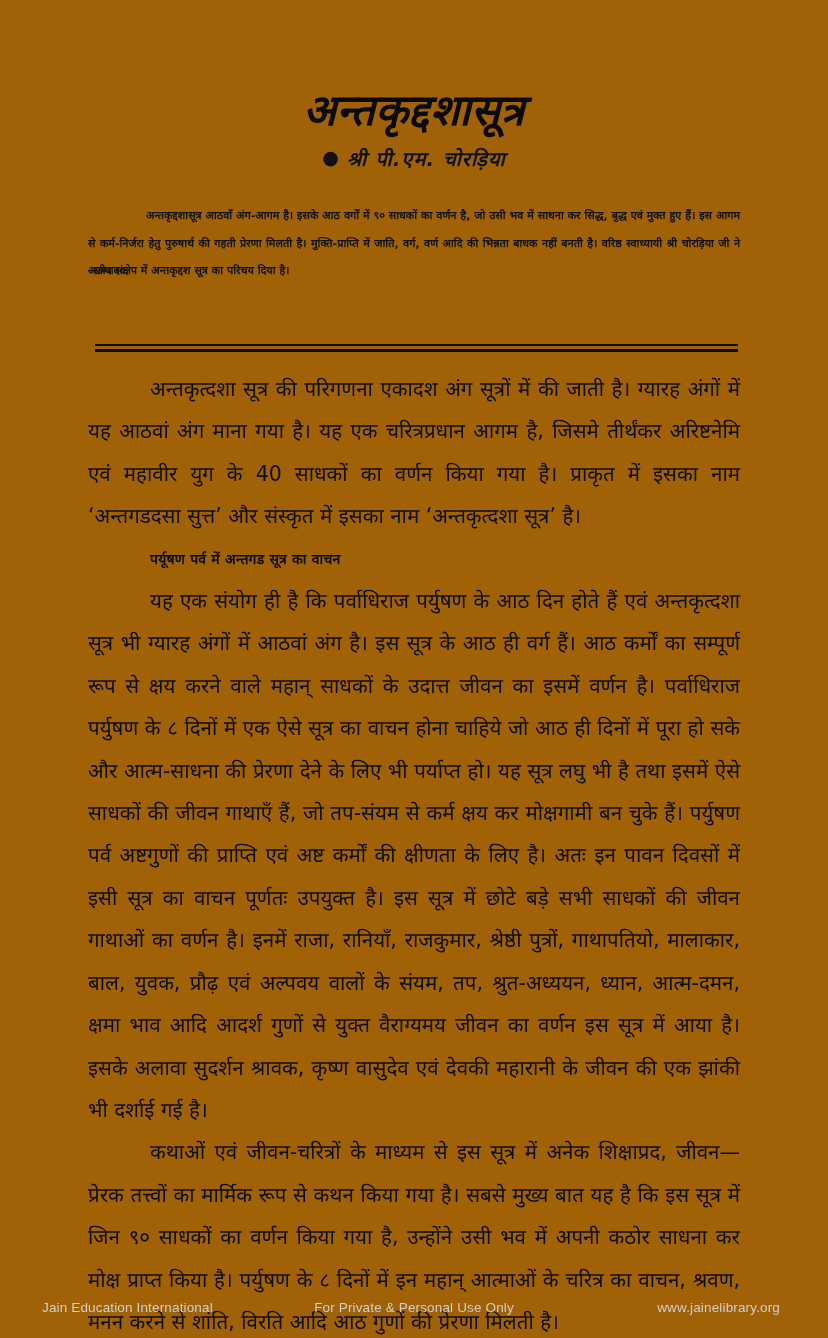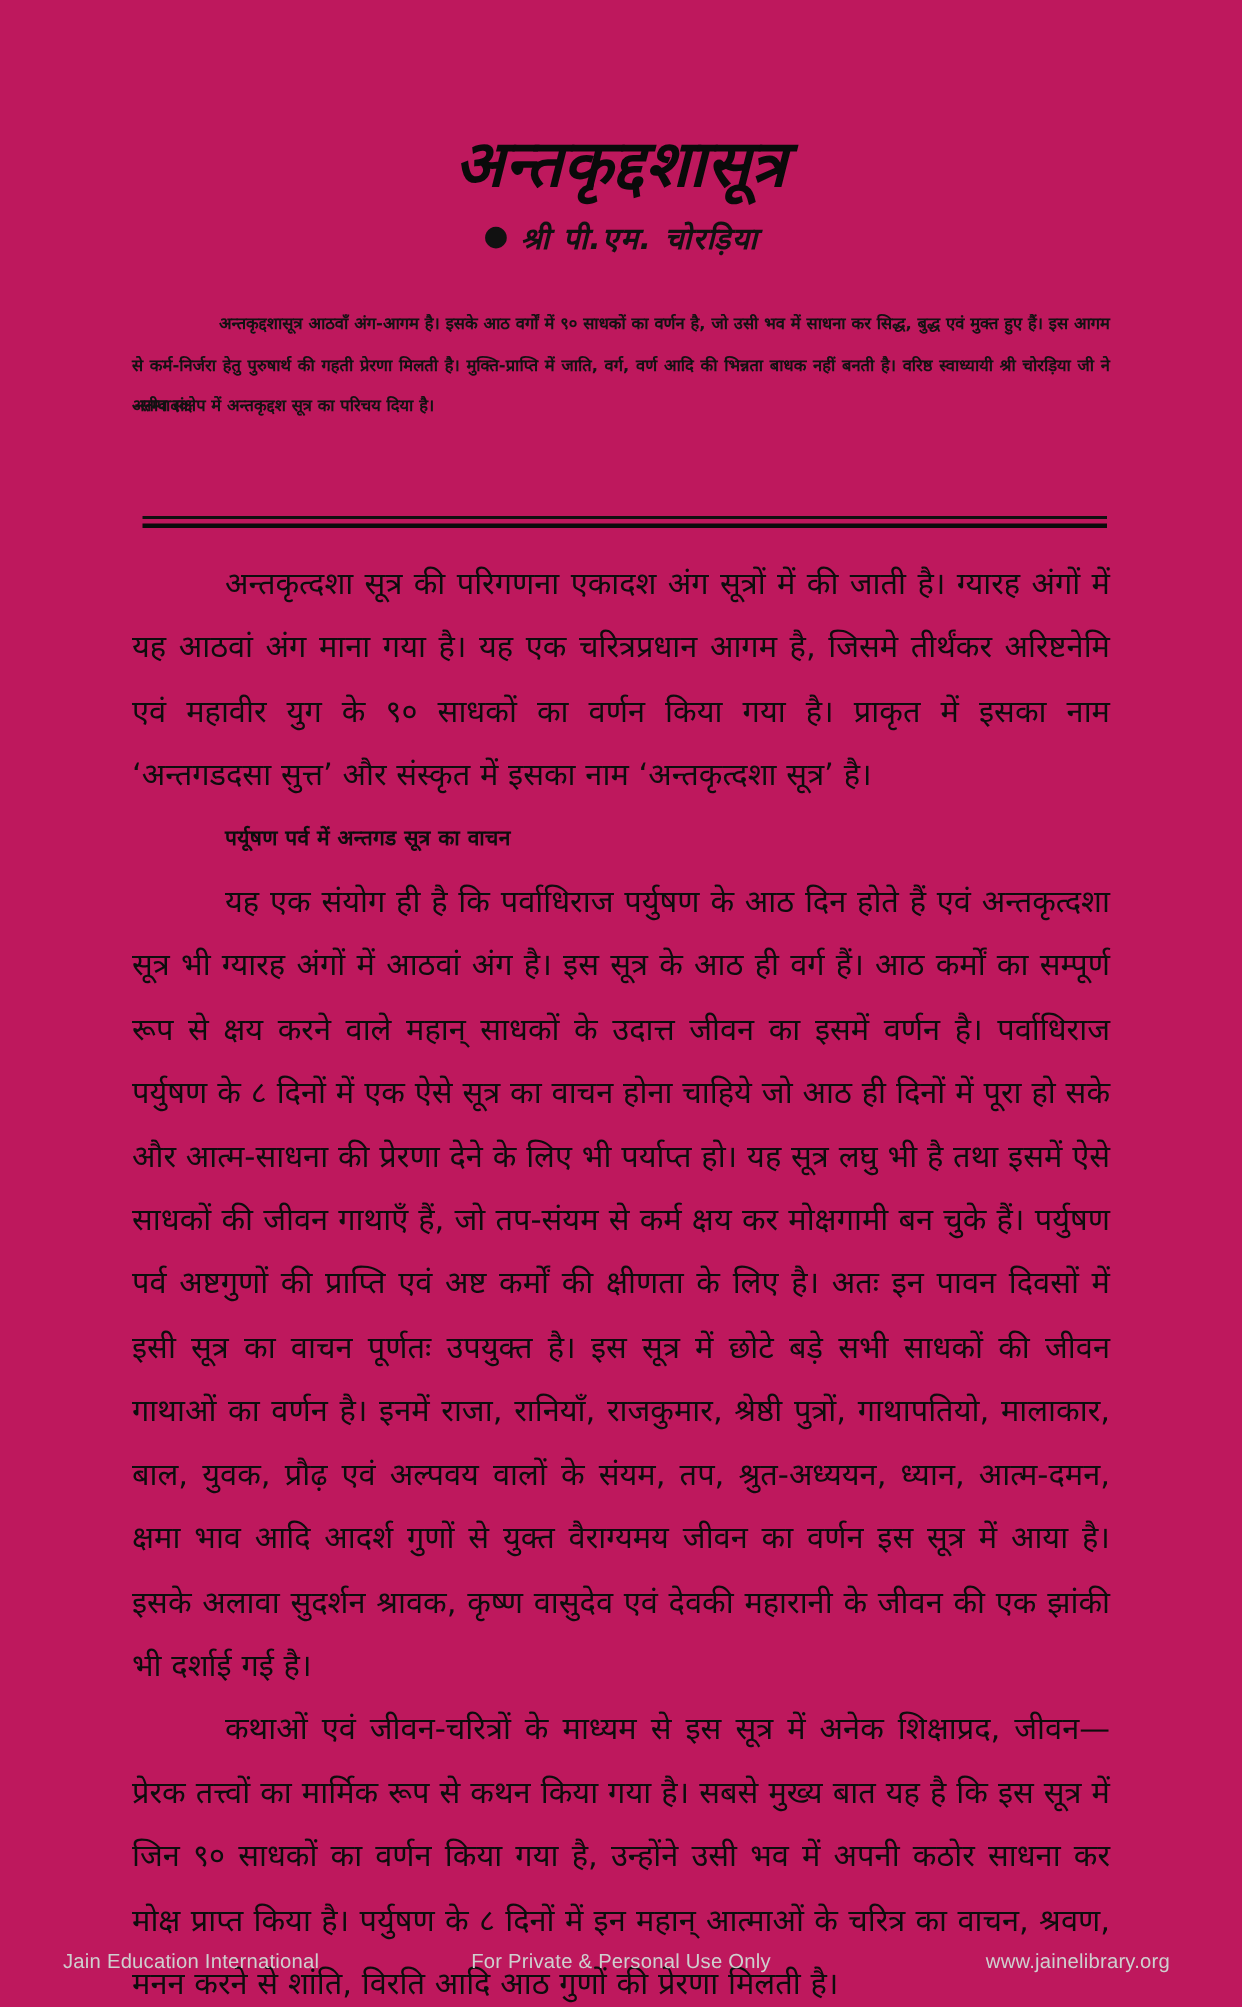--- a/index.html
+++ b/index.html
@@ -17,21 +17,21 @@
     color: #111111;
     -webkit-font-smoothing: antialiased;
   }
 
   .page {
     position: absolute;
     left: 0; top: 0;
     width: 828px;
     height: 1338px;
     box-sizing: border-box;
-    background: #be185d;
+    background: #a16207;
   }
 
   
   .title-block {
     position: absolute;
     left: 0;
     top: 86px;
     width: 828px;
     text-align: center;
   }
@@ -175,21 +175,21 @@
     <span class="intro-sign">–सम्पादक</span>
   </div>
 
   <div class="rule">
     <div class="bar-thin"></div>
     <div class="bar-gap"></div>
     <div class="bar-thick"></div>
   </div>
 
   <div class="body-text">
-    <p>अन्तकृत्दशा सूत्र की परिगणना एकादश अंग सूत्रों में की जाती है। ग्यारह अंगों में यह आठवां अंग माना गया है। यह एक चरित्रप्रधान आगम है, जिसमे तीर्थंकर अरिष्टनेमि एवं महावीर युग के ९० साधकों का वर्णन किया गया है। प्राकृत में इसका नाम ‘अन्तगडदसा सुत्त’ और संस्कृत में इसका नाम ‘अन्तकृत्दशा सूत्र’ है।</p>
+    <p>अन्तकृत्दशा सूत्र की परिगणना एकादश अंग सूत्रों में की जाती है। ग्यारह अंगों में यह आठवां अंग माना गया है। यह एक चरित्रप्रधान आगम है, जिसमे तीर्थंकर अरिष्टनेमि एवं महावीर युग के 40 साधकों का वर्णन किया गया है। प्राकृत में इसका नाम ‘अन्तगडदसा सुत्त’ और संस्कृत में इसका नाम ‘अन्तकृत्दशा सूत्र’ है।</p>
     <p class="subhead">पर्यूषण पर्व में अन्तगड सूत्र का वाचन</p>
     <p>यह एक संयोग ही है कि पर्वाधिराज पर्युषण के आठ दिन होते हैं एवं अन्तकृत्दशा सूत्र भी ग्यारह अंगों में आठवां अंग है। इस सूत्र के आठ ही वर्ग हैं। आठ कर्मों का सम्पूर्ण रूप से क्षय करने वाले महान् साधकों के उदात्त जीवन का इसमें वर्णन है। पर्वाधिराज पर्युषण के ८ दिनों में एक ऐसे सूत्र का वाचन होना चाहिये जो आठ ही दिनों में पूरा हो सके और आत्म-साधना की प्रेरणा देने के लिए भी पर्याप्त हो। यह सूत्र लघु भी है तथा इसमें ऐसे साधकों की जीवन गाथाएँ हैं, जो तप-संयम से कर्म क्षय कर मोक्षगामी बन चुके हैं। पर्युषण पर्व अष्टगुणों की प्राप्ति एवं अष्ट कर्मों की क्षीणता के लिए है। अतः इन पावन दिवसों में इसी सूत्र का वाचन पूर्णतः उपयुक्त है। इस सूत्र में छोटे बड़े सभी साधकों की जीवन गाथाओं का वर्णन है। इनमें राजा, रानियाँ, राजकुमार, श्रेष्ठी पुत्रों, गाथापतियो, मालाकार, बाल, युवक, प्रौढ़ एवं अल्पवय वालों के संयम, तप, श्रुत-अध्ययन, ध्यान, आत्म-दमन, क्षमा भाव आदि आदर्श गुणों से युक्त वैराग्यमय जीवन का वर्णन इस सूत्र में आया है। इसके अलावा सुदर्शन श्रावक, कृष्ण वासुदेव एवं देवकी महारानी के जीवन की एक झांकी भी दर्शाई गई है।</p>
     <p>कथाओं एवं जीवन-चरित्रों के माध्यम से इस सूत्र में अनेक शिक्षाप्रद, जीवन—प्रेरक तत्त्वों का मार्मिक रूप से कथन किया गया है। सबसे मुख्य बात यह है कि इस सूत्र में जिन ९० साधकों का वर्णन किया गया है, उन्होंने उसी भव में अपनी कठोर साधना कर मोक्ष प्राप्त किया है। पर्युषण के ८ दिनों में इन महान् आत्माओं के चरित्र का वाचन, श्रवण, मनन करने से शांति, विरति आदि आठ गुणों की प्रेरणा मिलती है।</p>
   </div>
 
   <div class="footer">
     <span class="footer-left">Jain Education International</span>
     <span class="footer-center">For Private &amp; Personal Use Only</span>
     <span class="footer-right">www.jainelibrary.org</span>
   </div>

